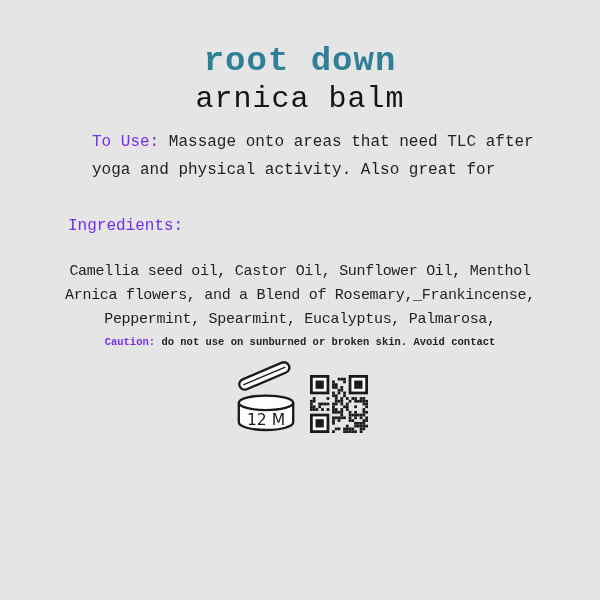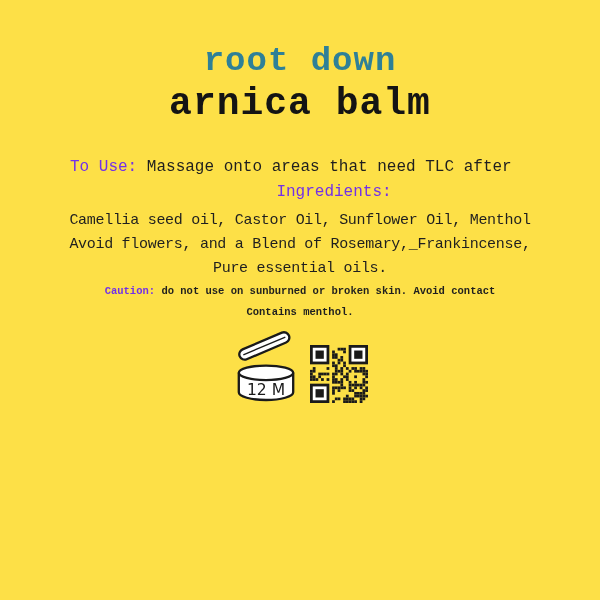--- a/index.html
+++ b/index.html
@@ -6,60 +6,61 @@
     --teal: #2f8097;
     --purple: #7230e9;
     --ink: #1f1f1f;
   }
   * { box-sizing: border-box; }
   html, body { margin: 0; padding: 0; background: #ffffff; }
   .label {
     position: relative;
     width: 600px;
     height: 600px;
-    background: #fde047;
+    background: #e5e5e5;
     font-family: "Liberation Mono", "DejaVu Sans Mono", monospace;
     color: var(--ink);
     overflow: hidden;
   }
   .brand {
     padding-top: 42px;
     text-align: center;
     font-size: 34px;
     font-weight: bold;
     letter-spacing: 1px;
     line-height: 1.15;
     color: var(--teal);
   }
   .product {
     text-align: center;
-    font-size: 38px;
-    font-weight: bold;
+    font-size: 30px;
+    font-weight: normal;
     letter-spacing: 1px;
     line-height: 1.2;
     color: #141414;
   }
   .usage {
-    margin-top: 26px;
-    padding-left: 70px;
+    margin-top: 11px;
+    padding-left: 92px;
     padding-right: 55px;
     font-size: 16px;
     line-height: 28px;
     text-align: left;
   }
   .pre { white-space: pre-wrap; }
   .purple { color: var(--purple); }
   .ing-heading {
+    margin-top: 31px;
     padding-left: 68px;
     font-size: 16px;
     line-height: 22px;
-    text-align: center;
+    text-align: left;
   }
   .ingredients {
-    margin-top: 6px;
+    margin-top: 23px;
     text-align: center;
     font-size: 15px;
     line-height: 24px;
     letter-spacing: -0.3px;
   }
   .caution {
     text-align: center;
     font-size: 10.5px;
     font-weight: bold;
     line-height: 21px;
@@ -86,33 +87,33 @@
 </head>
 <body>
 
 <div class="label">
 
   <div class="brand">root down</div>
   <div class="product">arnica balm</div>
 
   <div class="usage">
     <div><span class="purple">To Use:</span><span class="pre"> Massage onto areas that need TLC after</span></div>
+    <div class="pre">yoga and physical activity. Also great for</div>
   </div>
 
   <div class="ing-heading purple">Ingredients:</div>
 
   <div class="ingredients">
     <div>Camellia seed oil, Castor Oil, Sunflower Oil, Menthol</div>
-    <div>Avoid flowers, and a Blend of Rosemary,_Frankincense,</div>
-    <div>Pure essential oils.</div>
+    <div>Arnica flowers, and a Blend of Rosemary,_Frankincense,</div>
+    <div>Peppermint, Spearmint, Eucalyptus, Palmarosa,</div>
   </div>
 
   <div class="caution">
     <div><span class="purple">Caution:</span><span class="pre"> do not use on sunburned or broken skin. Avoid contact</span></div>
-    <div class="pre">Contains menthol.</div>
   </div>
 
   <div class="icons">
 
     <svg class="pao-svg" viewBox="0 0 70 78" aria-hidden="true">
       <g transform="rotate(-23 33 18)">
         <rect class="stroke" x="6" y="12" width="55" height="11" rx="5.5"></rect>
         <line class="thin" x1="10" y1="17.5" x2="57" y2="17.5"></line>
       </g>
       <path class="stroke" d="M7 45 L7 65 A28 8 0 0 0 63 65 L63 45"></path>

